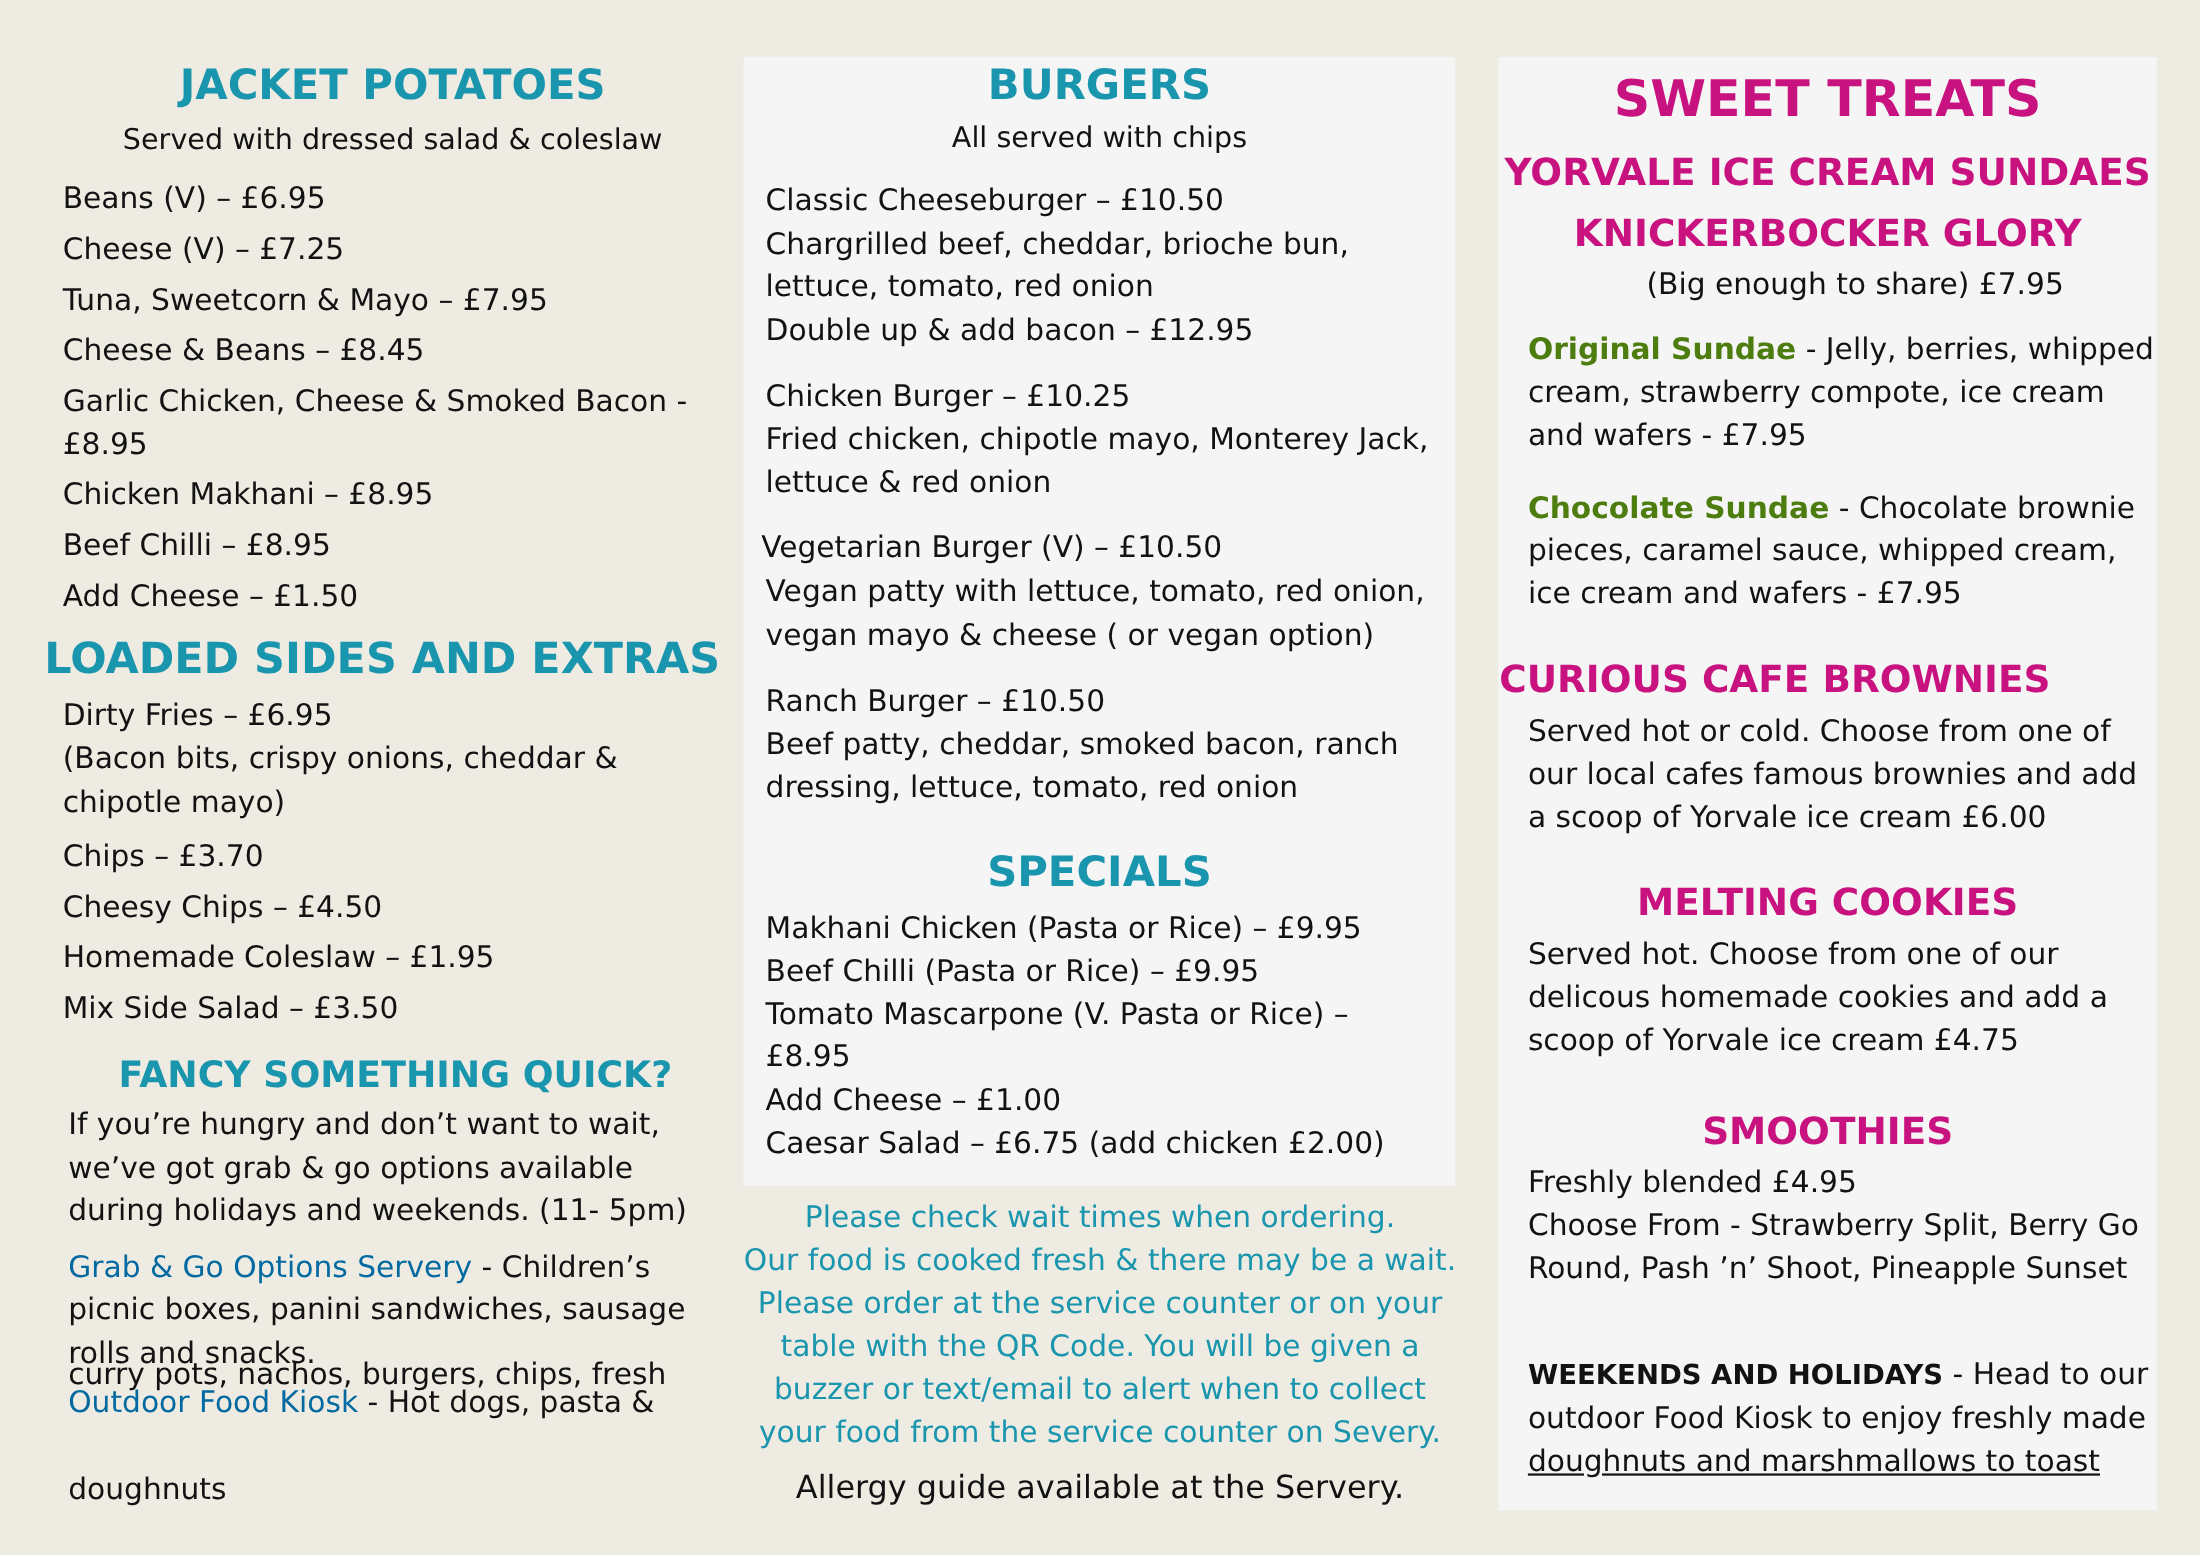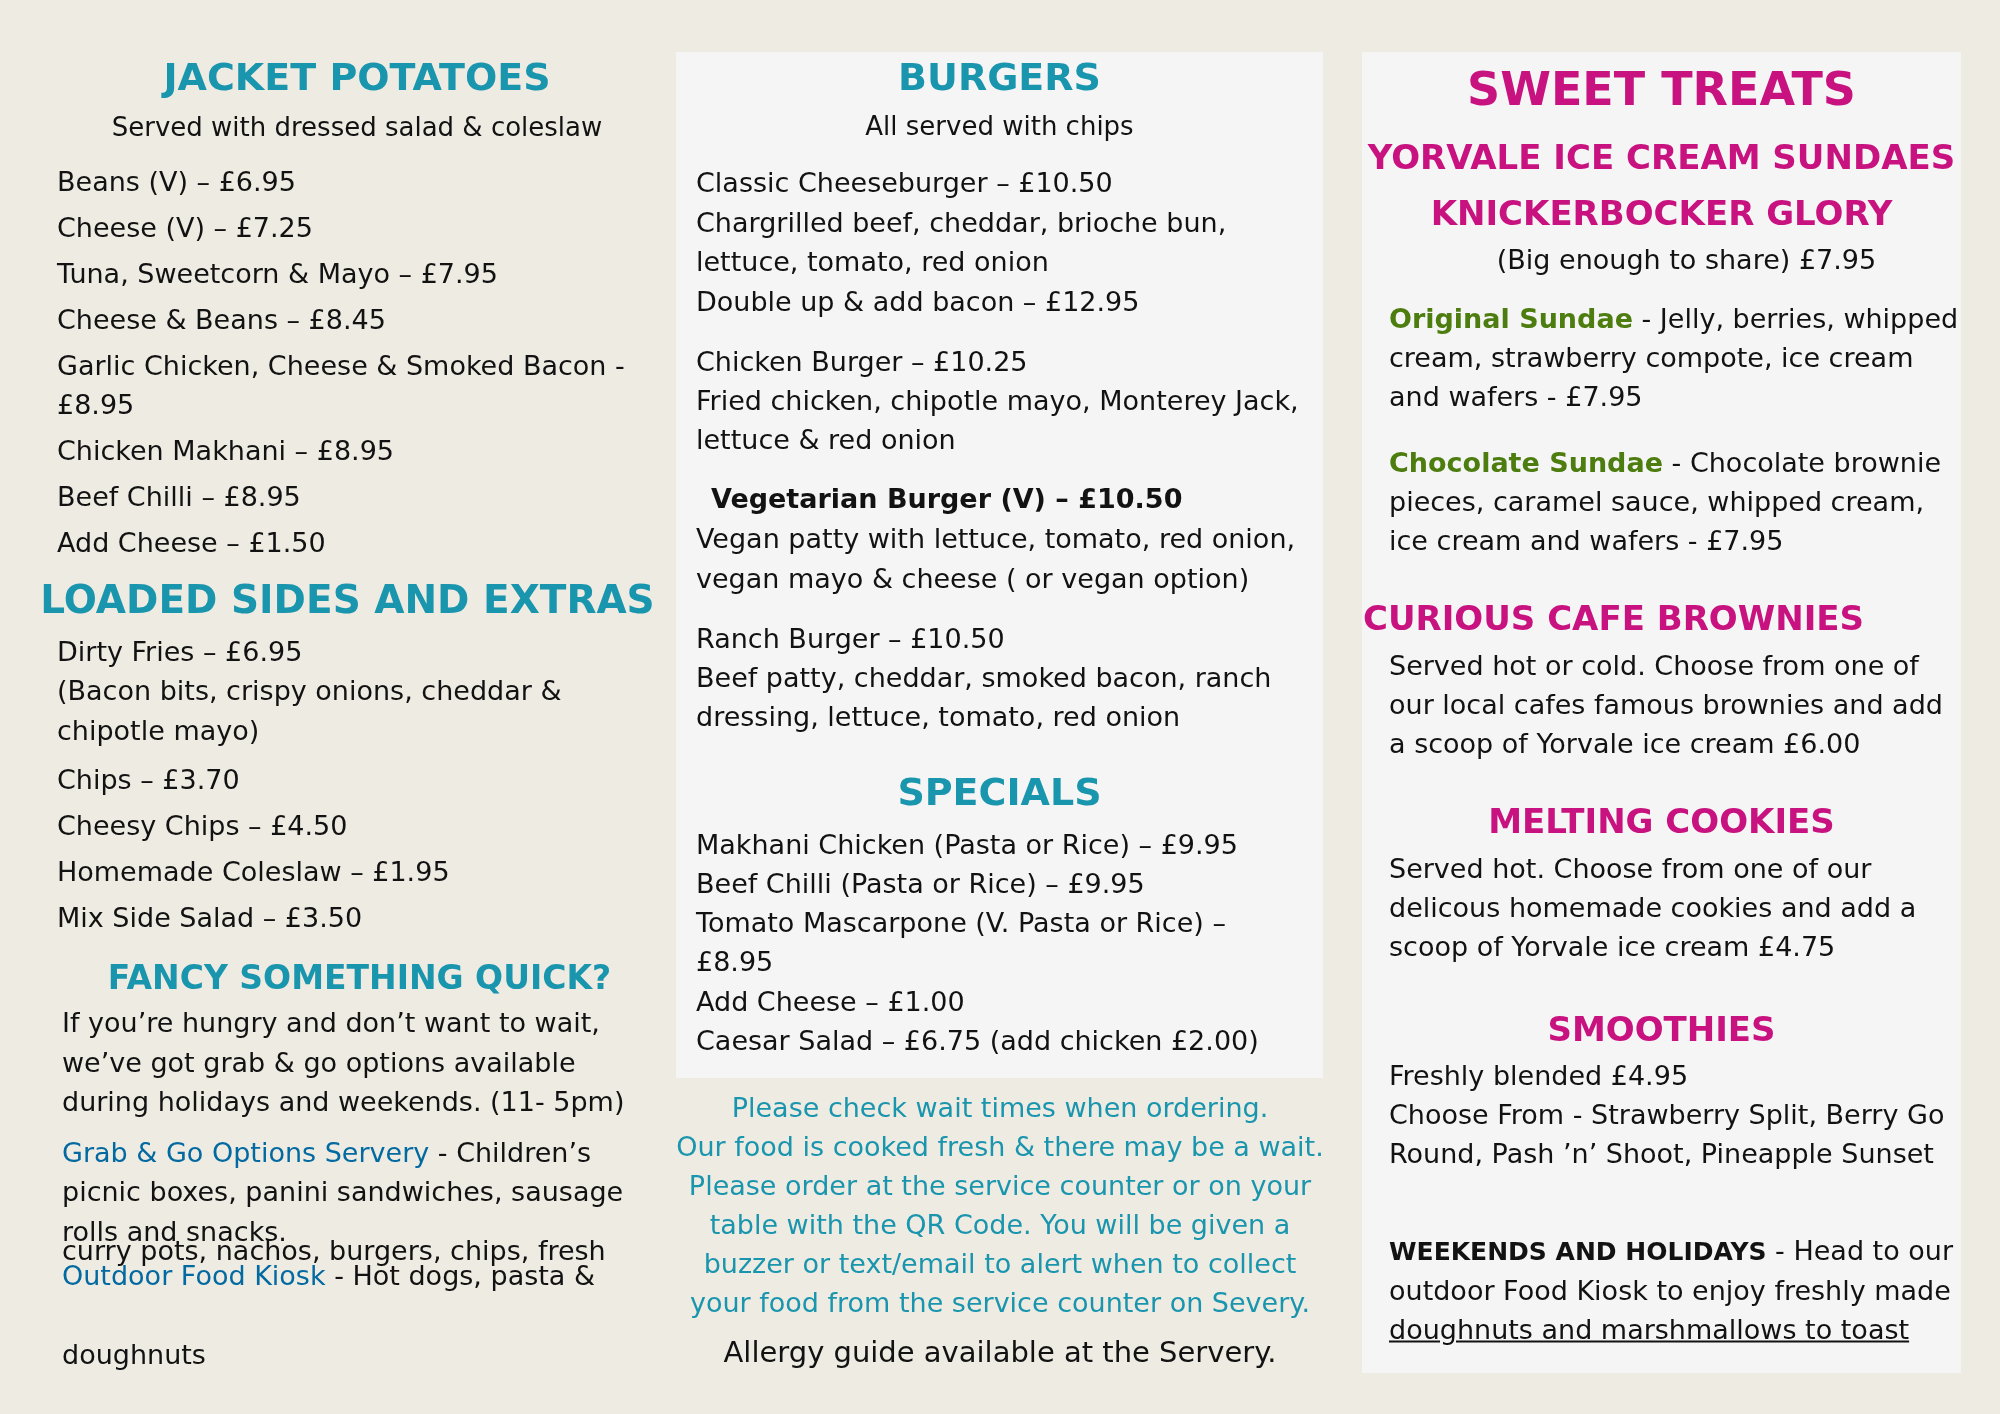--- a/index.html
+++ b/index.html
@@ -73,21 +73,21 @@
 
   <div class="ln" style="left:696px;top:182px;">Classic Cheeseburger – £10.50</div>
   <div class="ln" style="left:696px;top:222px;">Chargrilled beef, cheddar, brioche bun,</div>
   <div class="ln" style="left:696px;top:261px;">lettuce, tomato, red onion</div>
   <div class="ln" style="left:696px;top:301px;">Double up &amp; add bacon – £12.95</div>
 
   <div class="ln" style="left:696px;top:361px;">Chicken Burger – £10.25</div>
   <div class="ln" style="left:696px;top:400px;">Fried chicken, chipotle mayo, Monterey Jack,</div>
   <div class="ln" style="left:696px;top:439px;">lettuce &amp; red onion</div>
 
-  <div class="ln" style="left:711px;top:498px;font-weight:bold;">Vegetarian Burger (V) – £10.50</div>
+  <div class="ln" style="left:692px;top:498px;">Vegetarian Burger (V) – £10.50</div>
   <div class="ln" style="left:696px;top:538px;">Vegan patty with lettuce, tomato, red onion,</div>
   <div class="ln" style="left:696px;top:578px;">vegan mayo &amp; cheese ( or vegan option)</div>
 
   <div class="ln" style="left:696px;top:638px;">Ranch Burger – £10.50</div>
   <div class="ln" style="left:696px;top:677px;">Beef patty, cheddar, smoked bacon, ranch</div>
   <div class="ln" style="left:696px;top:716px;">dressing, lettuce, tomato, red onion</div>
 
   <div class="ln c h-teal" style="left:676px;width:647px;top:792px;font-size:38px;">SPECIALS</div>
   <div class="ln" style="left:696px;top:844px;">Makhani Chicken (Pasta or Rice) – £9.95</div>
   <div class="ln" style="left:696px;top:883px;">Beef Chilli (Pasta or Rice) – £9.95</div>

